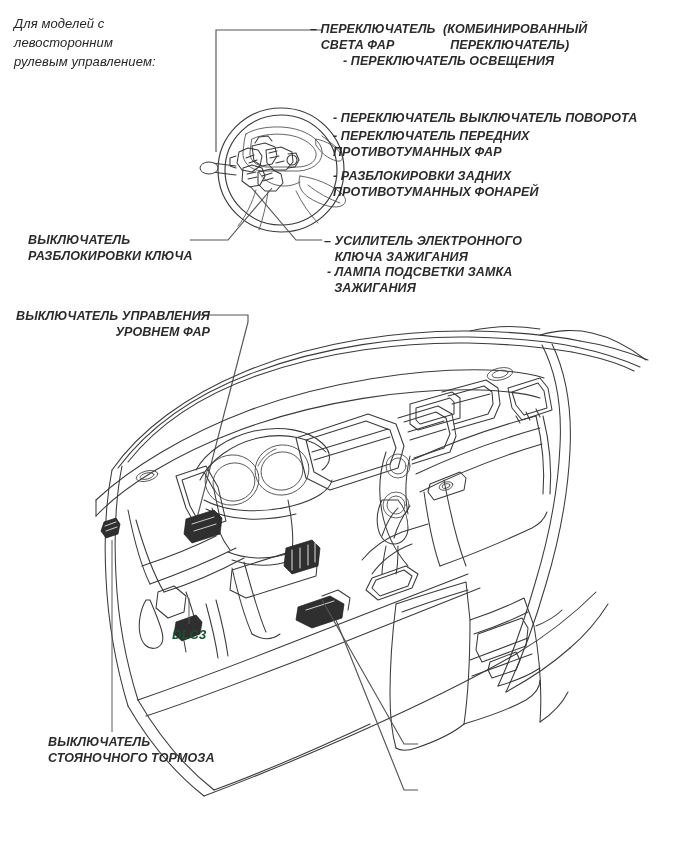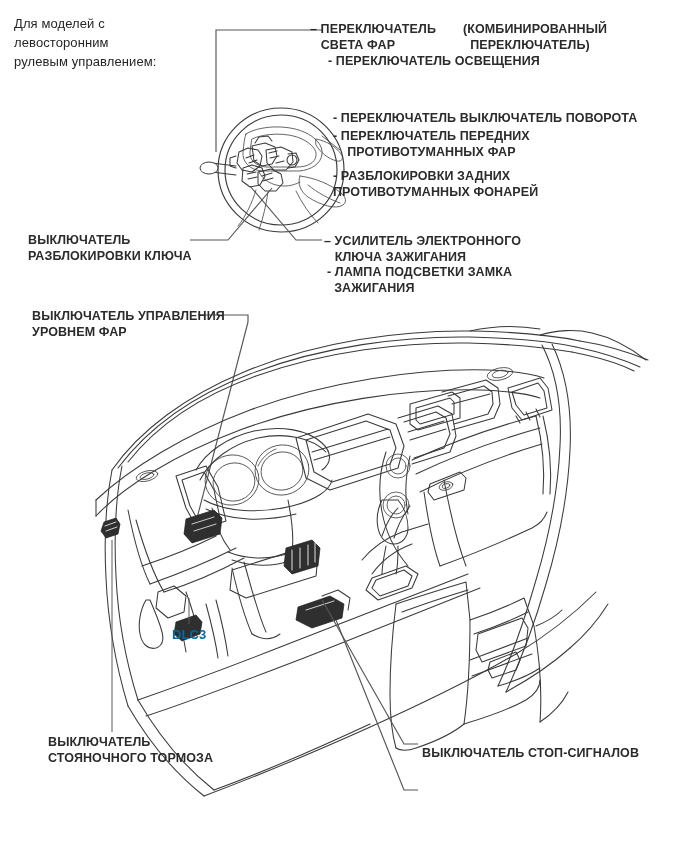--- a/index.html
+++ b/index.html
@@ -10,20 +10,21 @@
   }
   body {
     font-family: "Liberation Sans", sans-serif;
   }
   #page {
     position: relative;
     width: 690px;
     height: 855px;
     background: #ffffff;
     overflow: hidden;
+    font-style: italic;
   }
   #art {
     position: absolute;
     left: 0;
     top: 0;
     width: 690px;
     height: 855px;
   }
   .lbl {
     position: absolute;
@@ -37,36 +38,36 @@
   }
   .lbl.note {
     font-size: 13px;
     line-height: 19px;
     font-weight: normal;
     color: #262626;
   }
   .lbl.dlc {
     font-size: 13px;
     font-weight: bold;
-    color: #0369a1;
+    color: #14532d;
   }
 
   
   #note-lhd      { left: 14px;  top: 14px;  width: 210px; }
   #hl-main       { left: 310px; top: 22px;  }
-  #hl-paren      { left: 443px; top: 22px; margin-left: 20px;  }
-  #hl-sub1       { left: 328px; top: 54px;  }
+  #hl-paren      { left: 443px; top: 22px;  }
+  #hl-sub1       { left: 343px; top: 54px;  }
   #hl-sub2       { left: 333px; top: 82px;  }
   #hl-sub3       { left: 333px; top: 111px; }
-  #hl-sub4       { left: 333px; top: 129px; text-align: center; }
+  #hl-sub4       { left: 333px; top: 129px; }
   #hl-sub5       { left: 333px; top: 169px; }
   #key-unlock    { left: 28px;  top: 233px; }
   #ign-amp       { left: 324px; top: 234px; }
   #ign-sub       { left: 327px; top: 265px; }
-  #hl-level      { left: 32px;  top: 309px; }
+  #hl-level      { left: 16px;  top: 309px; text-align: right; }
   #dlc3          { left: 172px; top: 627px; }
   #park-brake    { left: 48px;  top: 735px; }
   #stop-lamp     { left: 422px; top: 746px; }
   #hazard        { left: 422px; top: 783px; }
 </style>
 </head>
 <body>
 
 <div id="page">
 
@@ -383,16 +384,15 @@
   ЗАЖИГАНИЯ</div>
 
   <div class="lbl" id="hl-level">ВЫКЛЮЧАТЕЛЬ УПРАВЛЕНИЯ
 УРОВНЕМ ФАР</div>
 
   <div class="lbl dlc" id="dlc3">DLC3</div>
 
   <div class="lbl" id="park-brake">ВЫКЛЮЧАТЕЛЬ
 СТОЯНОЧНОГО ТОРМОЗА</div>
 
-  <div class="lbl" id="stop-lamp">ВЫКЛЮЧАТЕЛЬ СТОП-СИГНАЛОВ</div>
 
 
 </div>
 
 </body></html>

